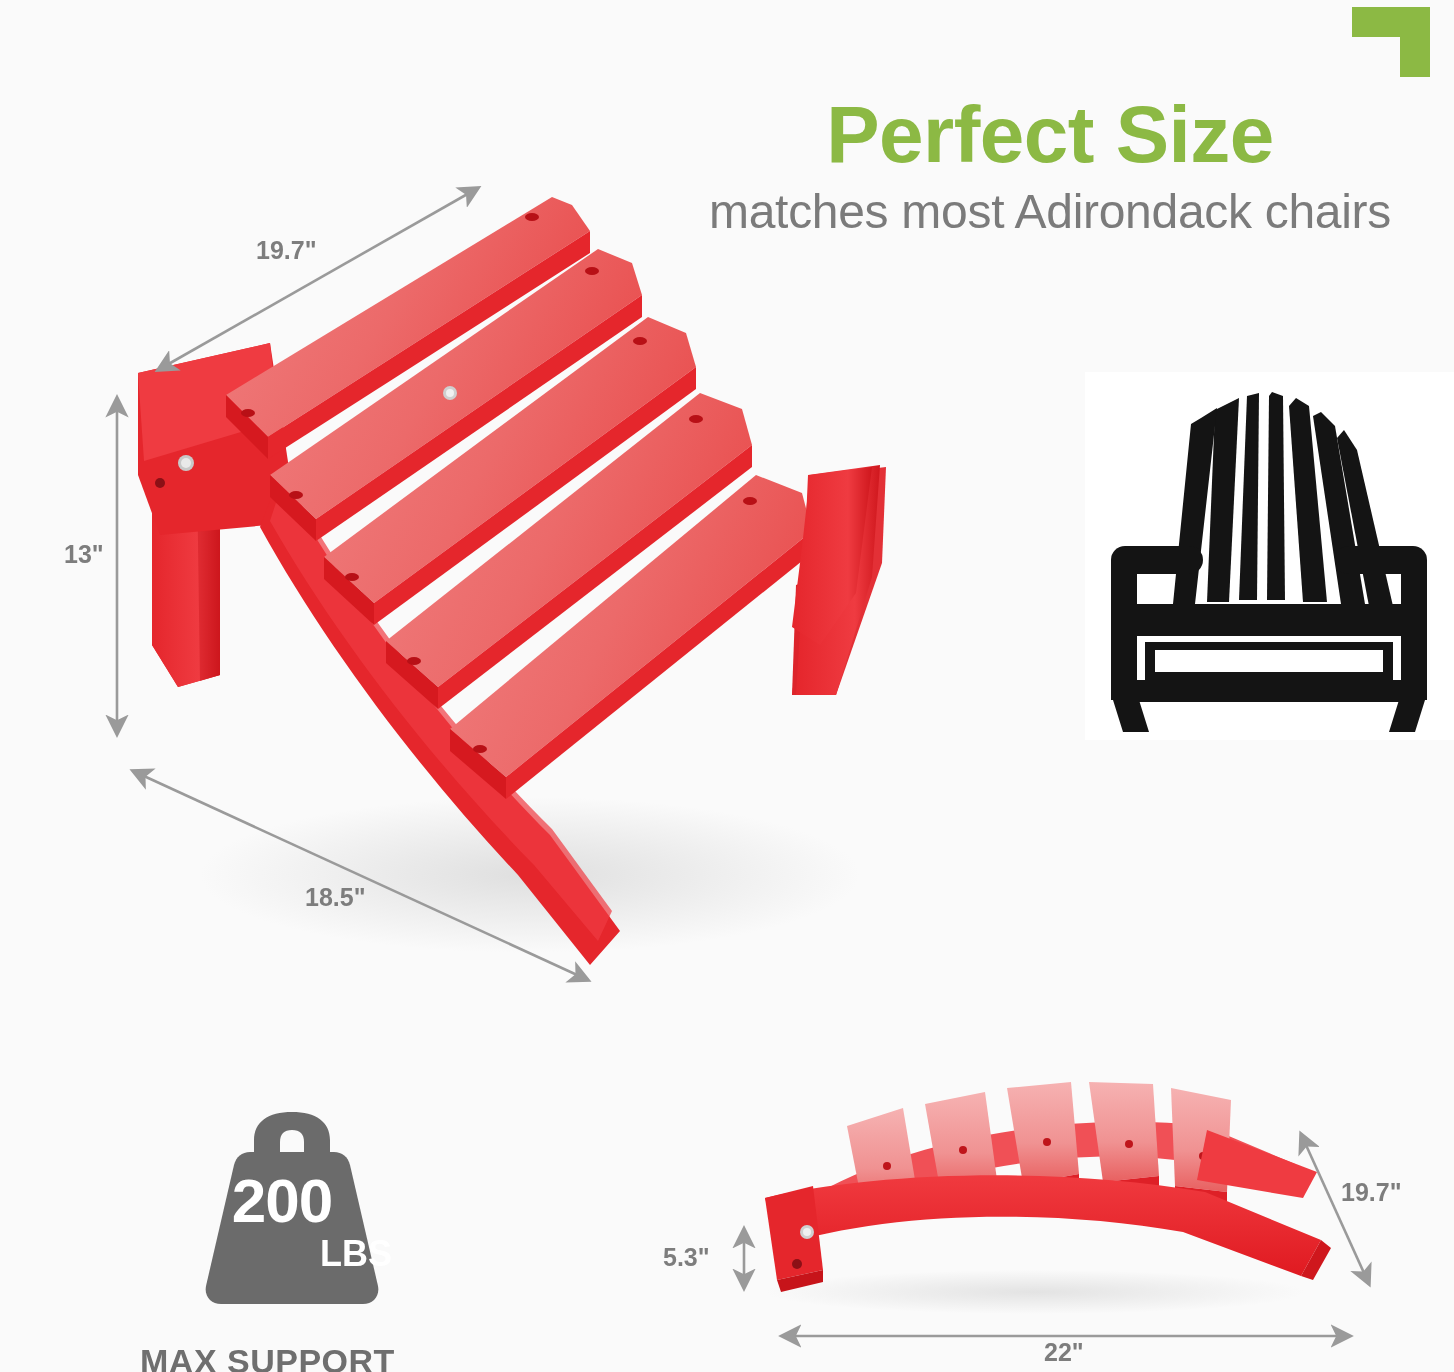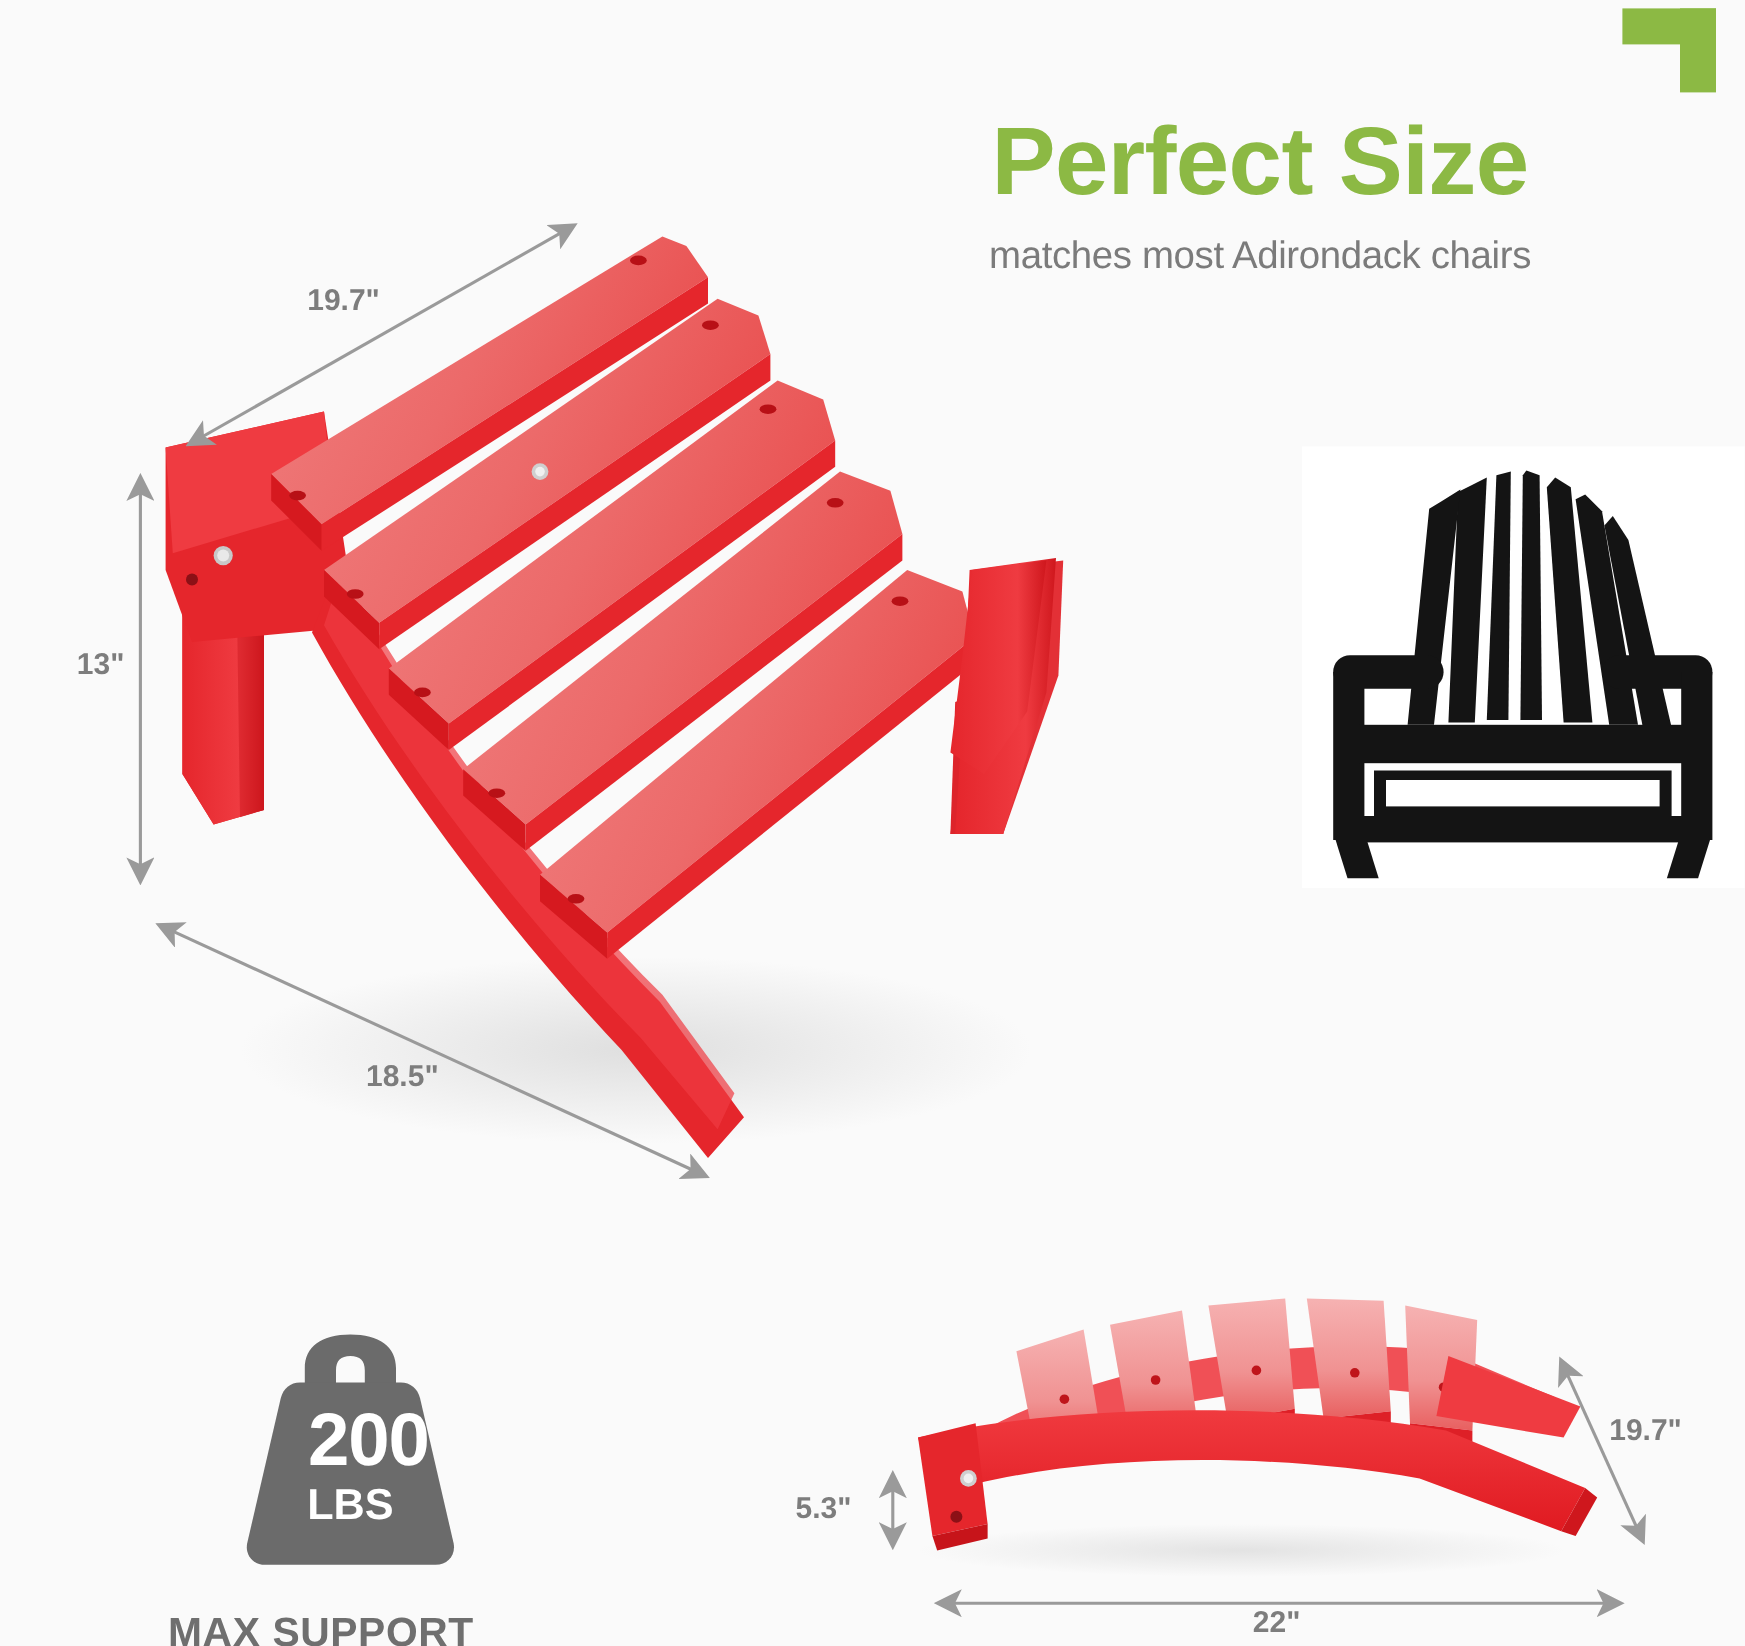--- a/index.html
+++ b/index.html
@@ -25,21 +25,21 @@
 
   
   .headline-block{
     position:absolute;top:92px;right:24px;text-align:center;width:760px;
   }
   .headline{
     font-size:80px;line-height:86px;font-weight:bold;color:#8cb944;
     letter-spacing:-0.5px;margin:0;
   }
   .subhead{
-    font-size:32px;line-height:52px;color:#7b7b7b;margin:8px 0 0 0;
+    font-size:48px;line-height:52px;color:#7b7b7b;margin:8px 0 0 0;
     letter-spacing:-0.3px;
   }
 
   
   .chair-panel{
     position:absolute;left:1085px;top:372px;width:369px;height:368px;background:#ffffff;
   }
   .chair-panel svg{position:absolute;left:12px;top:8px;}
 
   
@@ -61,25 +61,25 @@
   .dim-22{left:1044px;top:1338px;font-size:25px;}
   .dim-19-7-right{left:1341px;top:1178px;font-size:25px;}
 
   .dim-arrows{position:absolute;inset:0;pointer-events:none;}
 
   
   .weight-badge{position:absolute;left:150px;top:1110px;width:300px;height:262px;}
   .weight-icon{position:absolute;left:42px;top:0;width:200px;height:196px;}
   .weight-icon svg{width:100%;height:100%;display:block;}
   .weight-value{
-    position:absolute;left:57px;top:60px;width:200px;text-align:center;
+    position:absolute;left:32px;top:60px;width:200px;text-align:center;
     color:#ffffff;font-size:62px;font-weight:bold;line-height:62px;letter-spacing:-1px;
   }
   .weight-unit{
-    position:absolute;left:42px;top:126px;width:200px;text-align:center;
+    position:absolute;left:42px;top:126px;width:200px;text-align:right;
     color:#ffffff;font-size:36px;font-weight:bold;line-height:36px;
   }
   .weight-caption{
     position:absolute;left:-10px;top:212px;width:320px;text-align:left;
     color:#6f6f6f;font-size:34px;font-weight:bold;letter-spacing:0.5px;margin-top:20px;
   }
 </style>
 </head>
 <body>
 

